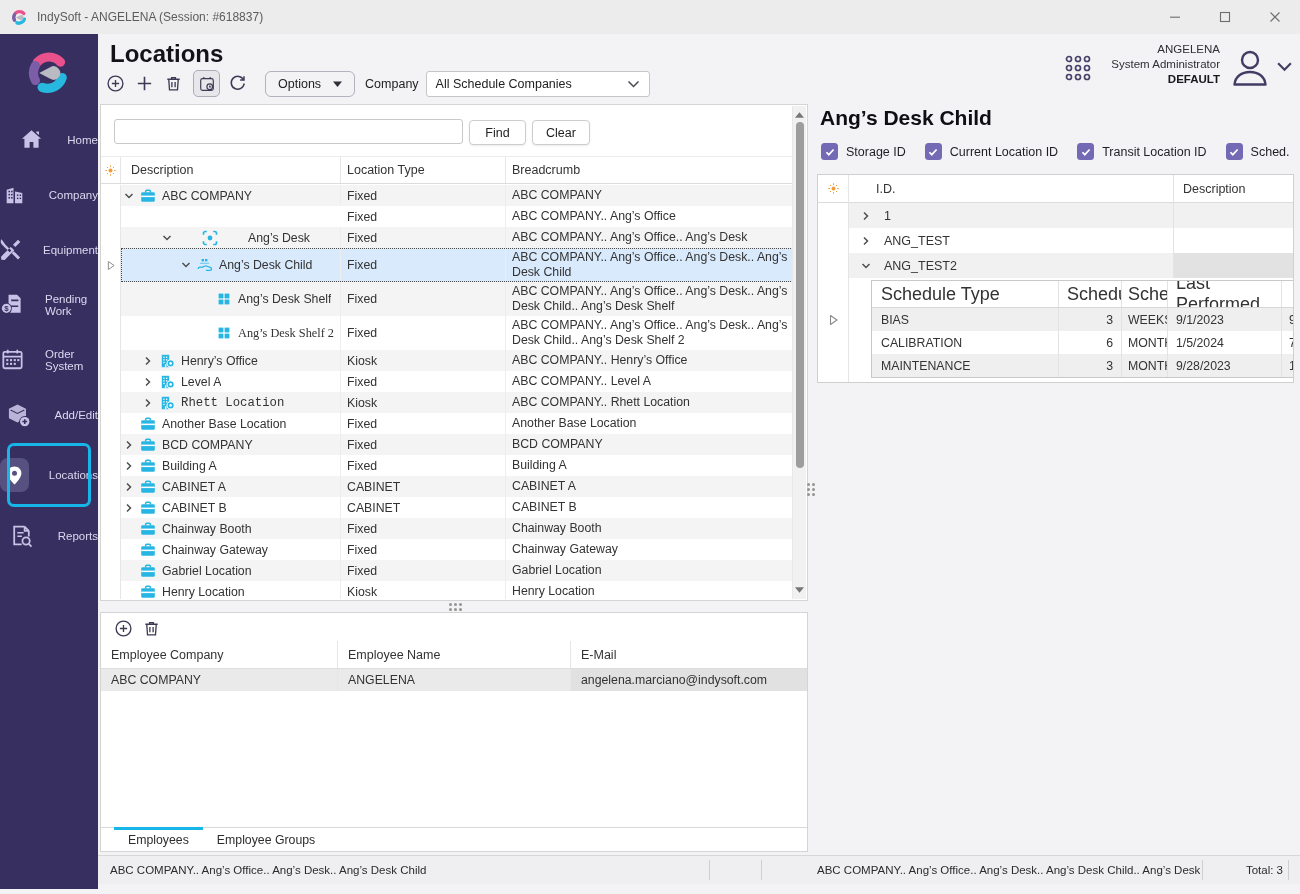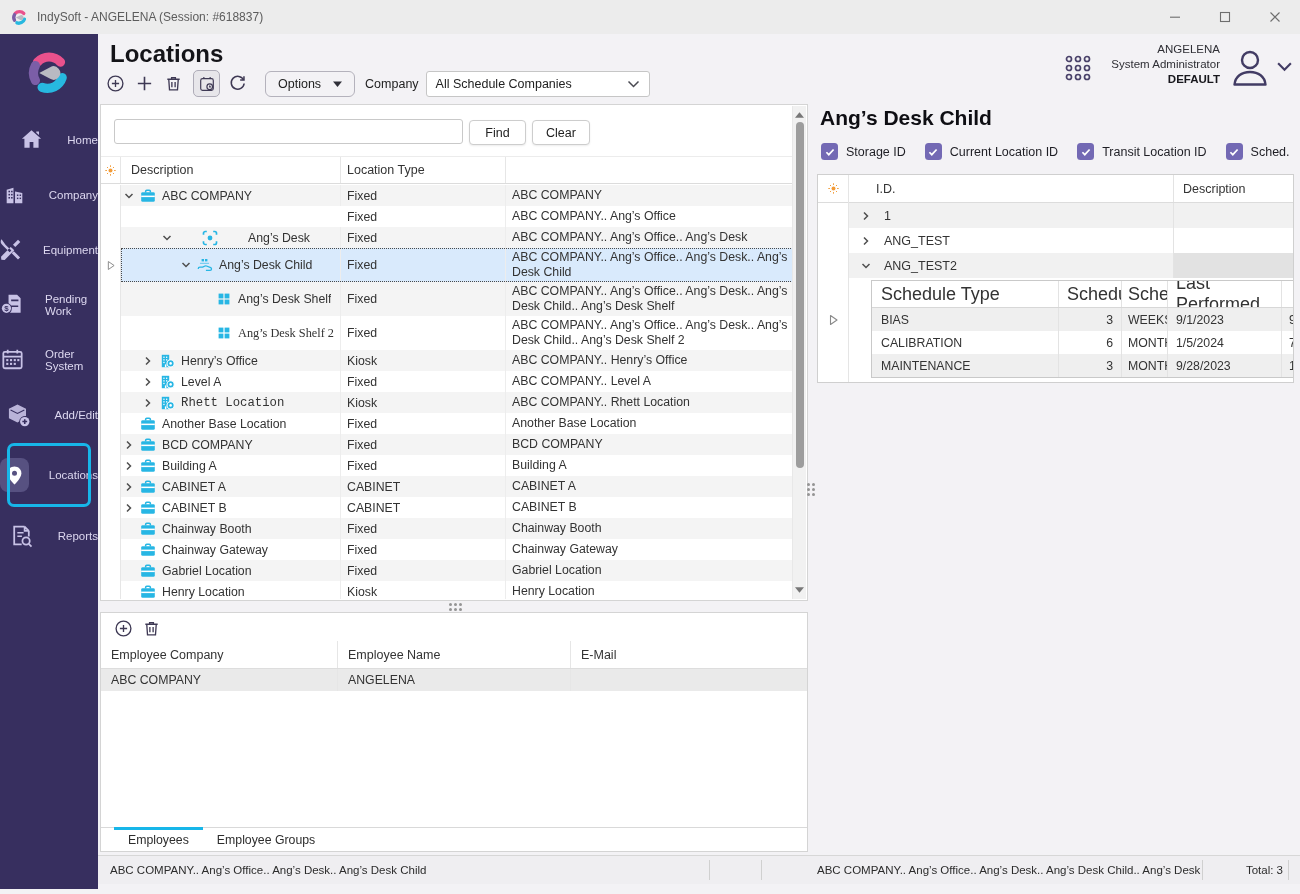--- a/index.html
+++ b/index.html
@@ -386,20 +386,21 @@
     <div class="th hg">
         <span class="icon" id="sun1">
           <svg viewBox="0 0 16 16" stroke="#f29b38" fill="none" stroke-width="1.2">
             <circle cx="8" cy="8" r="2.4" fill="#f29b38" stroke="none"></circle>
             <path d="M8 1.6v2M8 12.4v2M1.6 8h2M12.4 8h2M3.7 3.7l1.3 1.3M11 11l1.3 1.3M12.3 3.7 11 5M5 11l-1.3 1.3"></path>
           </svg>
         </span>
       </div>
     <div class="th hd">Description</div>
     <div class="th ht">Location Type</div>
+    <div class="th hb">Breadcrumb</div>
   </div>
   <div id="tree-body">
       <div class="trow stripe">
         <div class="gutter"></div>
         <div class="row-main">
           <div class="cell-desc" style="padding-left: 2px;">
             <span class="expander"><svg viewBox="0 0 12 12" fill="none" stroke="#4f4f4f" stroke-width="1.5">
                 <path d="M2.5 4l3.5 3.5L9.5 4"></path>
               </svg></span>
             <span class="node-icon icon">
@@ -830,20 +831,21 @@
   </div>
   <div id="emp-header">
     <div class="ec1">Employee Company</div>
     <div class="ec2">Employee Name</div>
     <div class="ec3">E-Mail</div>
   </div>
   <div id="emp-rows">
       <div class="erow">
         <div class="ec1">ABC COMPANY</div>
         <div class="ec2">ANGELENA</div>
+        <div class="ec3">angelena.marciano@indysoft.com</div>
       </div>
     </div>
   <div id="emp-tabs">
     <div class="tab active">Employees</div>
     <div class="tab">Employee Groups</div>
   </div>
 </section>
 
 <section id="detail">
   <h2 id="detail-title">Ang’s Desk Child</h2>

